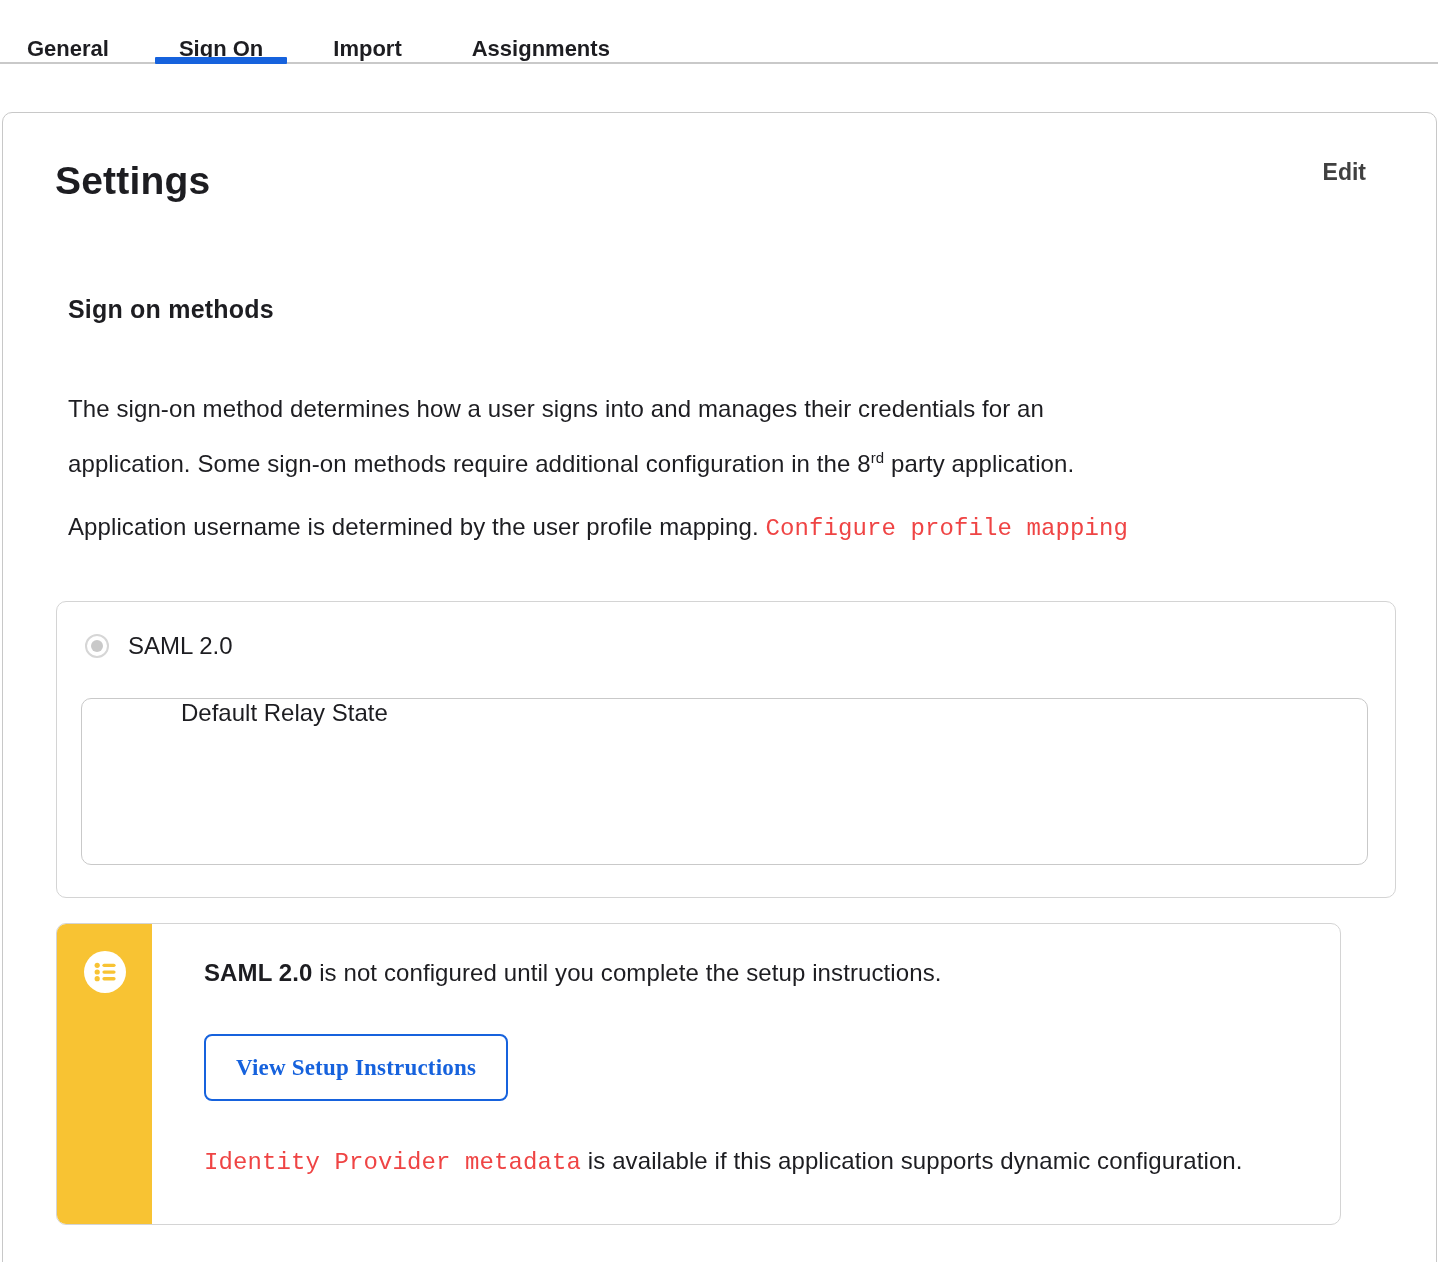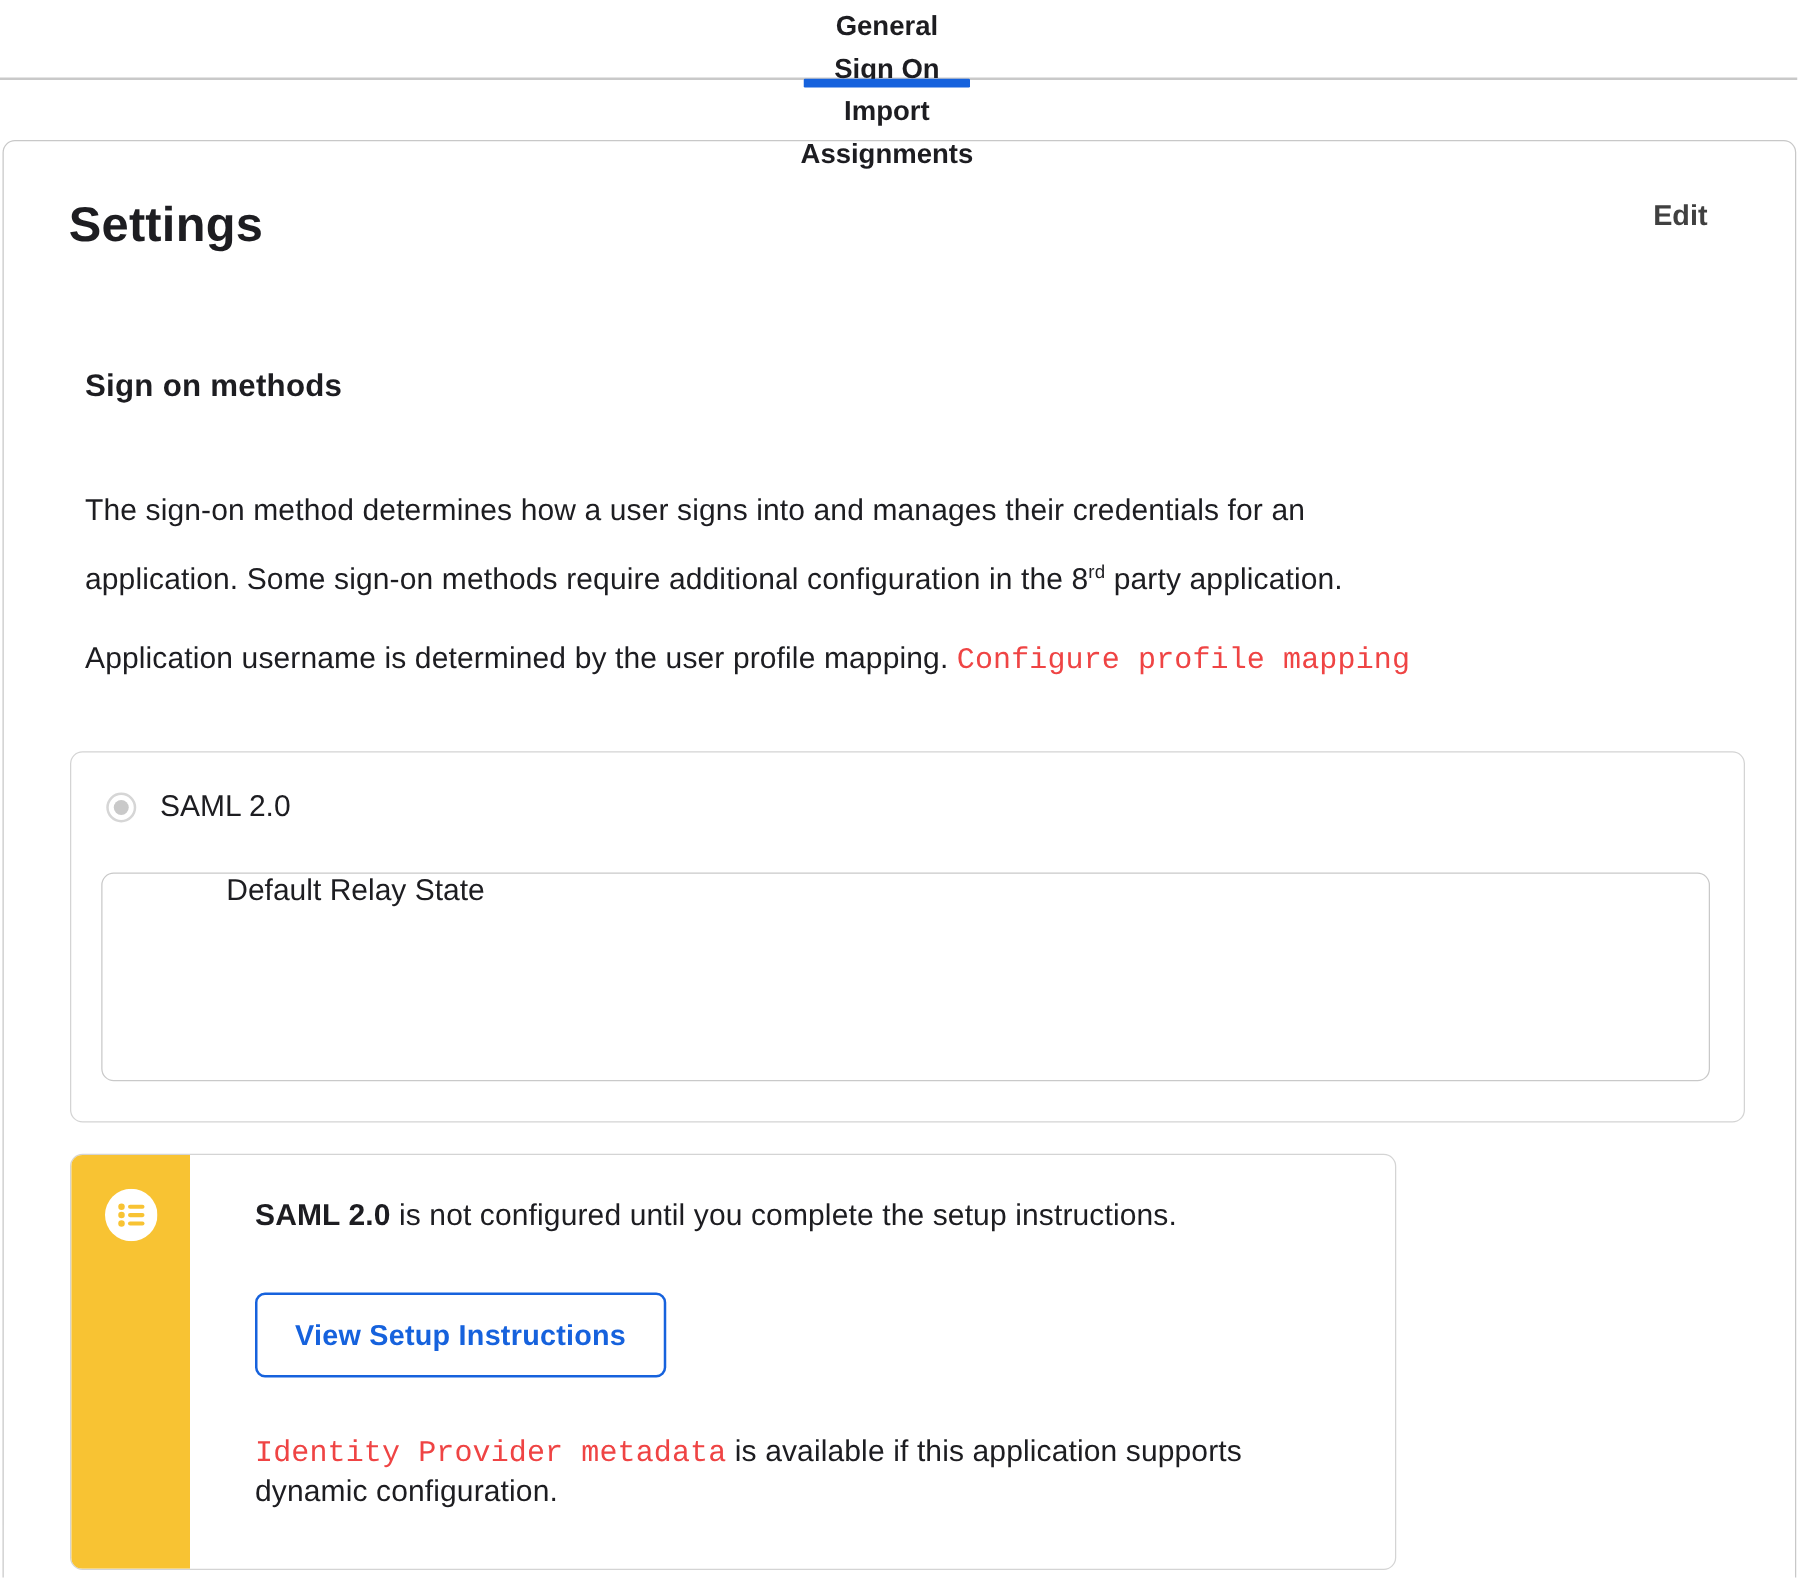--- a/index.html
+++ b/index.html
@@ -5,25 +5,24 @@
   * { margin:0; padding:0; box-sizing:border-box; }
   html,body { background:#ffffff; }
   body {
     width:1438px; height:1262px; overflow:hidden;
     font-family:"Liberation Sans", sans-serif;
     color:#1d1d21;
   }
 
   
   .tabbar {
-    display:flex; align-items:center;
+    display:flex; align-items:flex-end;
     height:64px;
     border-bottom:2px solid #c9c9c9;
     padding-left:3px;
-    flex-direction:column;
   }
   .tab {
     position:relative;
     padding:8px 24px 0 24px;
     margin-right:22px;
     font-size:22px; font-weight:700;
     color:#1d1d21;
     cursor:pointer;
     white-space:nowrap;
   }
@@ -93,21 +92,21 @@
     border:1px solid #c9c9c9; border-radius:10px;
     display:flex; align-items:flex-start;
     padding-left:99px;
     background:#fff;
   }
   .relay-label { font-size:24px; }
 
   
   .callout {
     margin-top:25px; margin-left:-12px;
-    width:1061px;
+    width:1285px;
     border:1px solid #d4d4d4; border-radius:10px;
     display:flex; overflow:hidden; background:#fff;
   }
   .callout-bar {
     width:95px; flex-shrink:0;
     background:#f8c333;
     display:flex; justify-content:center; align-items:flex-start;
   }
   .callout-bar svg { margin-top:27px; }
   .callout-content {
@@ -116,21 +115,21 @@
   }
   .callout-msg { font-size:24px; line-height:30px; letter-spacing:0.1px; }
   .callout-msg b { font-weight:700; }
   .setup-btn {
     display:inline-block;
     margin-top:46px;
     padding:19px 30px 18px 30px;
     border:2px solid #1662dd; border-radius:8px;
     background:#fff;
     color:#1662dd; font-size:23px; font-weight:700;
-    font-family:Liberation Sans, sans-serif;
+    font-family:Liberation Serif, serif;
     cursor:pointer; letter-spacing:0.2px;
   }
   .callout-footer { margin-top:45px; font-size:24px; line-height:30px; letter-spacing:0.1px; }
 </style>
 </head>
 <body>
 
 <nav class="tabbar">
   <div class="tab">General</div>
   <div class="tab active">Sign On</div>

